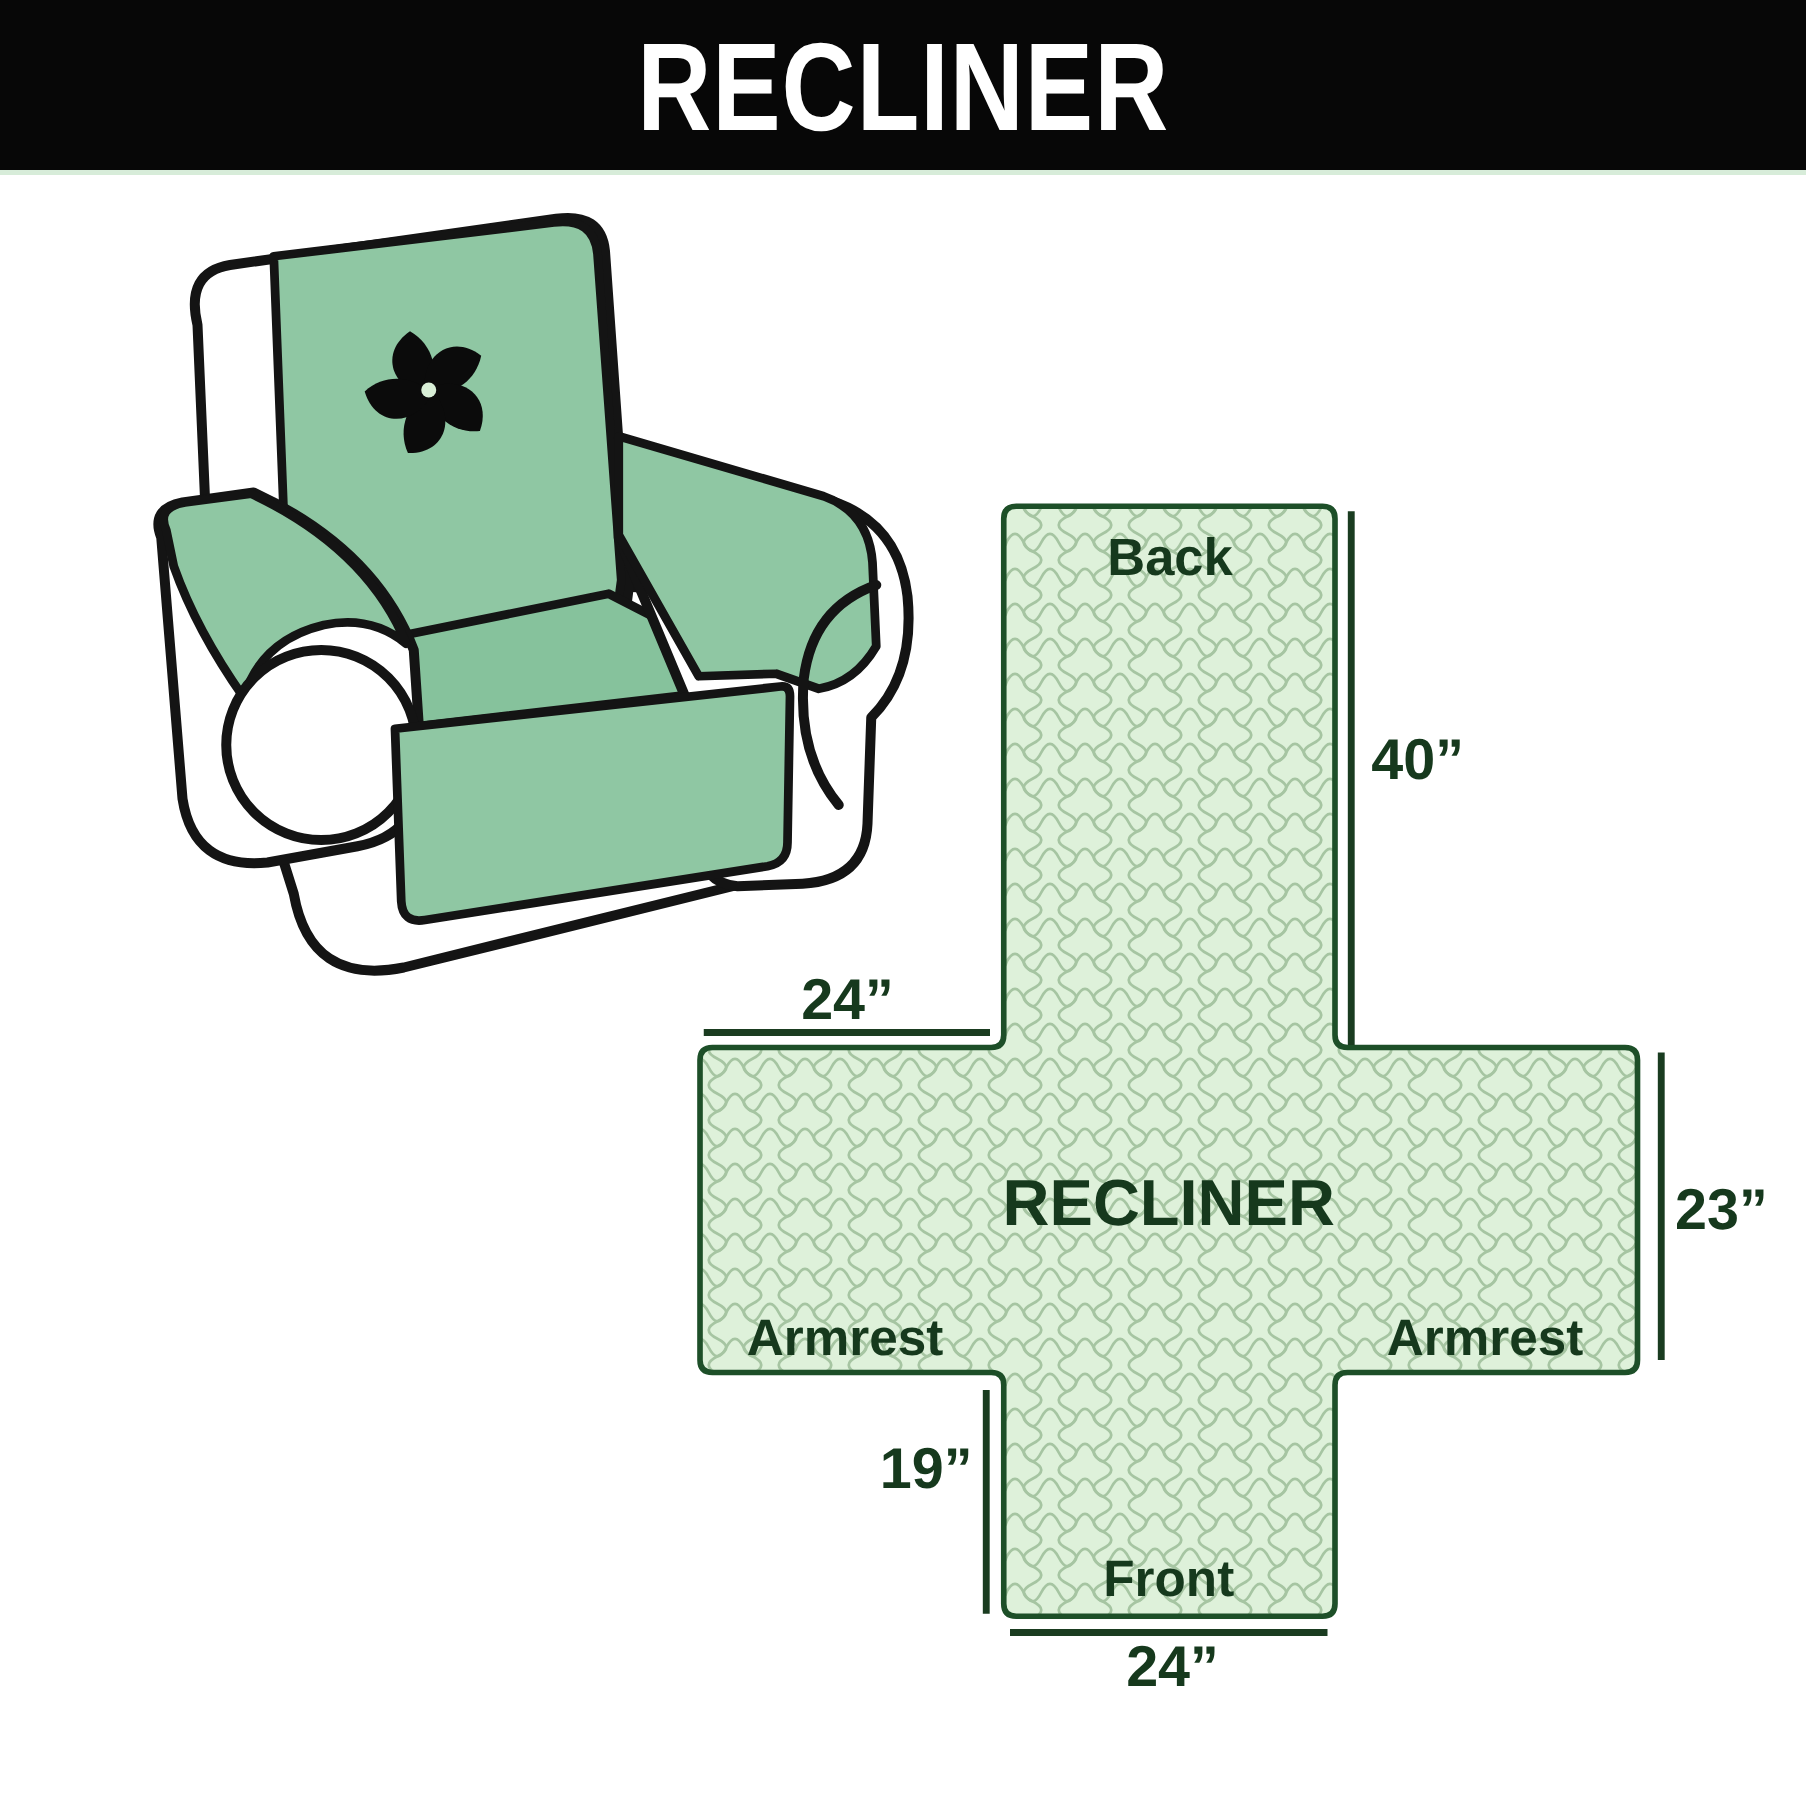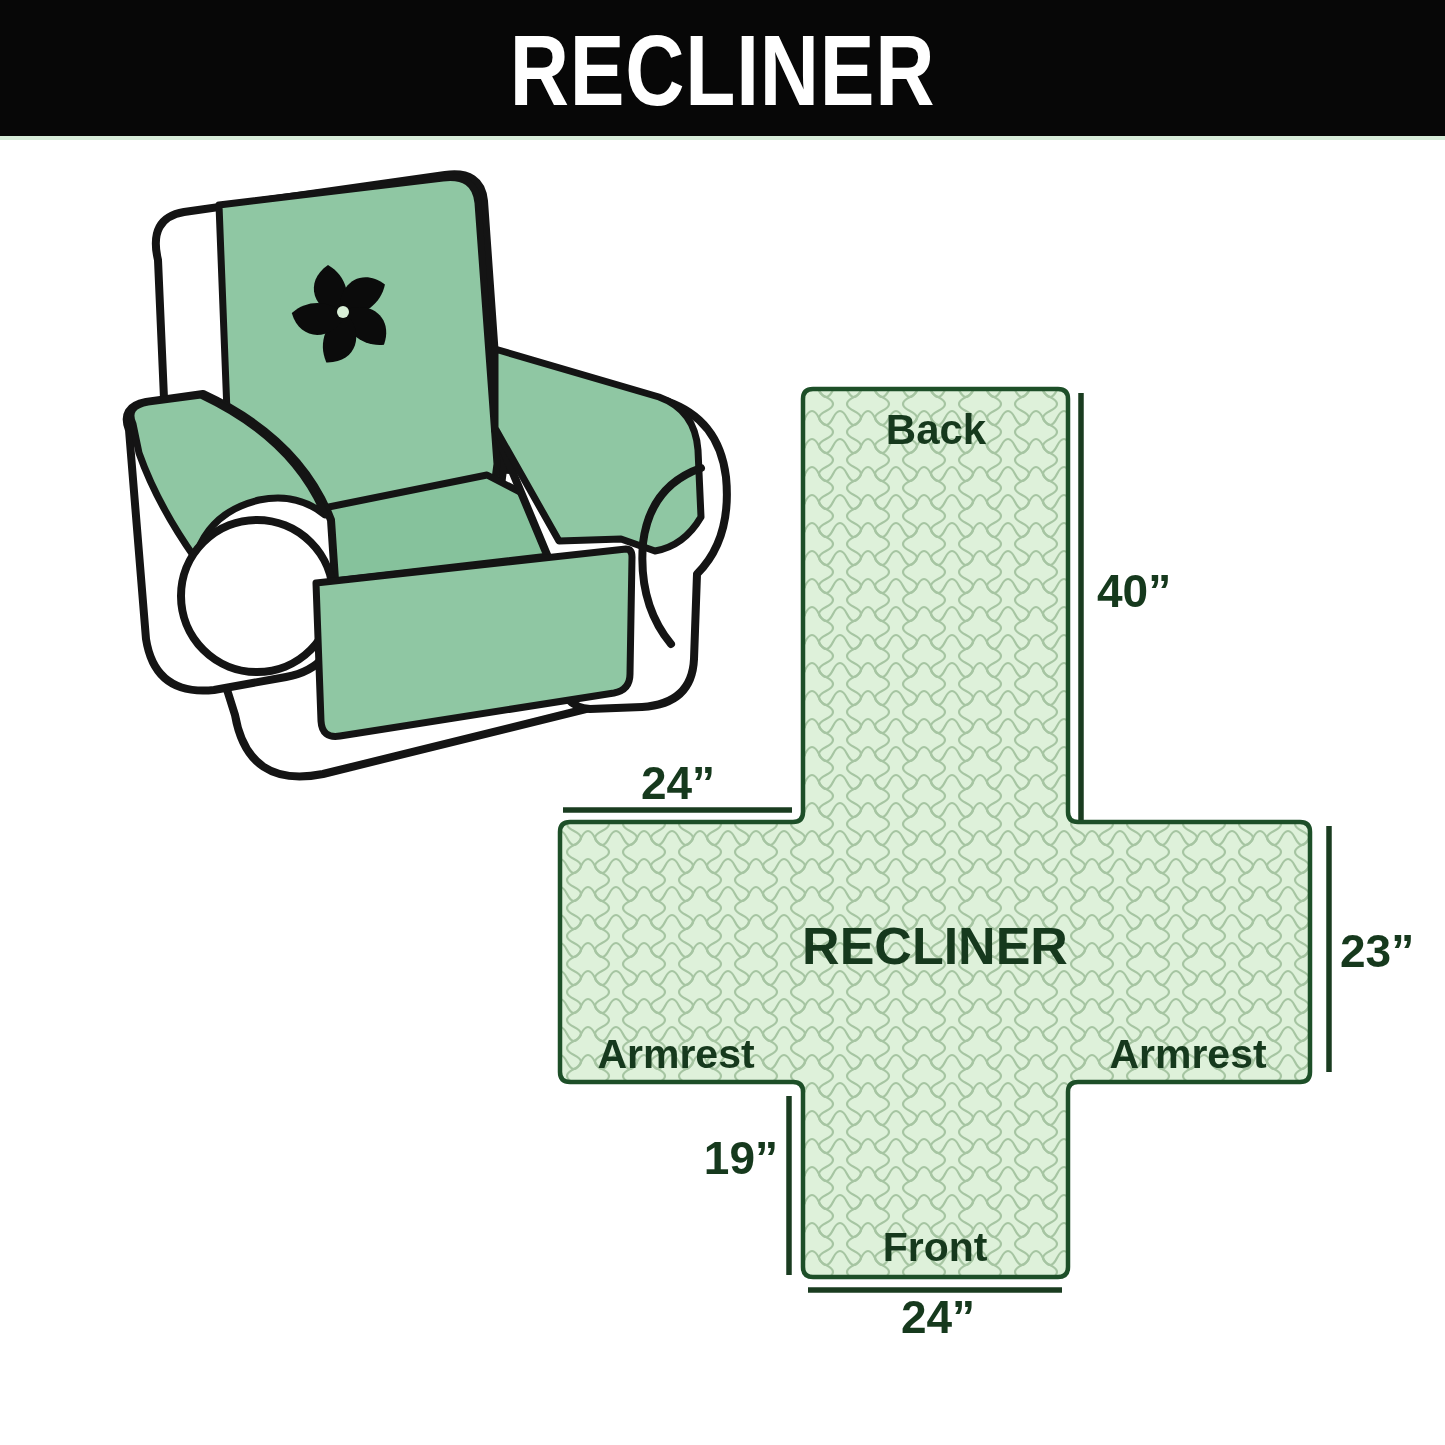--- a/index.html
+++ b/index.html
@@ -11,21 +11,21 @@
     position:absolute;left:0;top:0;width:1445px;height:136px;
     background:#070707;display:flex;align-items:center;justify-content:center;
     border-bottom:4px solid #d7ecd9;
   }
   .banner .title{
     color:#ffffff;font-size:100px;font-weight:800;letter-spacing:1px;
     transform:scaleX(0.82);transform-origin:center;line-height:1;
     padding-top:4px;
   }
   .chair-wrap{position:absolute;left:88px;top:148px;width:672px;height:680px;}
-  .cross-wrap{position:absolute;left:540px;top:367px;width:902px;height:995px;}
+  .cross-wrap{position:absolute;left:540px;top:383px;width:902px;height:995px;}
   svg{display:block;}
   text{
     font-family:"Liberation Sans",sans-serif;
     font-weight:bold;
     fill:#16391d;
   }
 </style>
 </head>
 <body>
 

